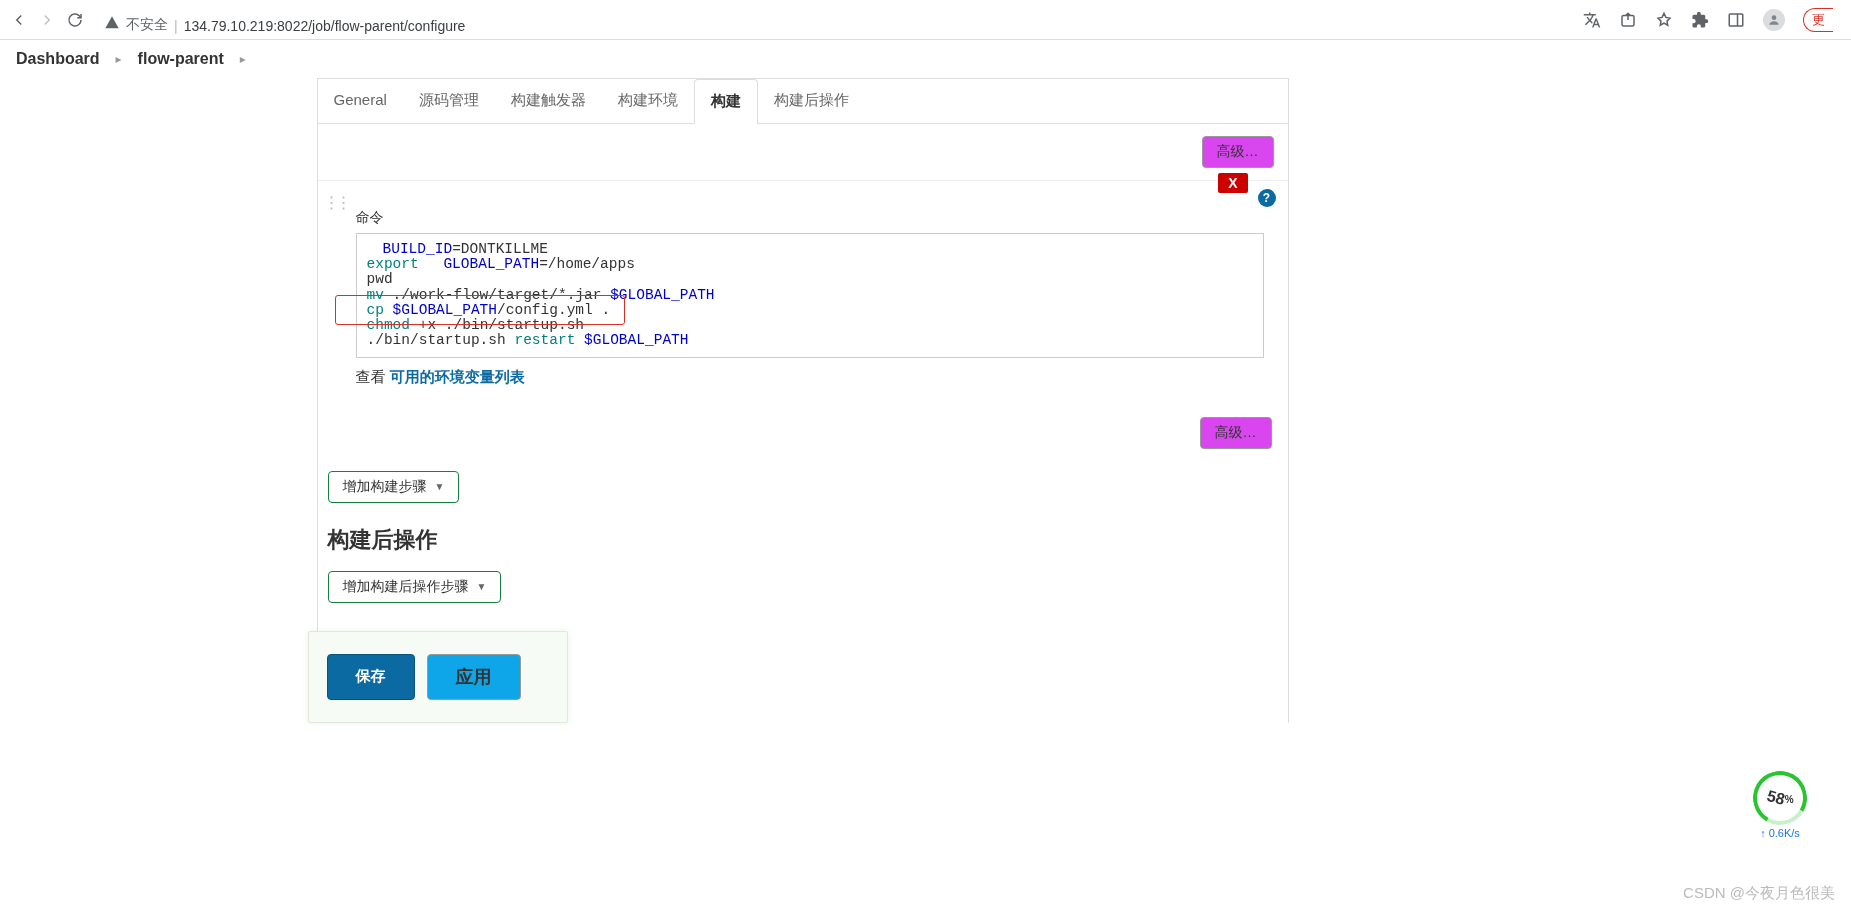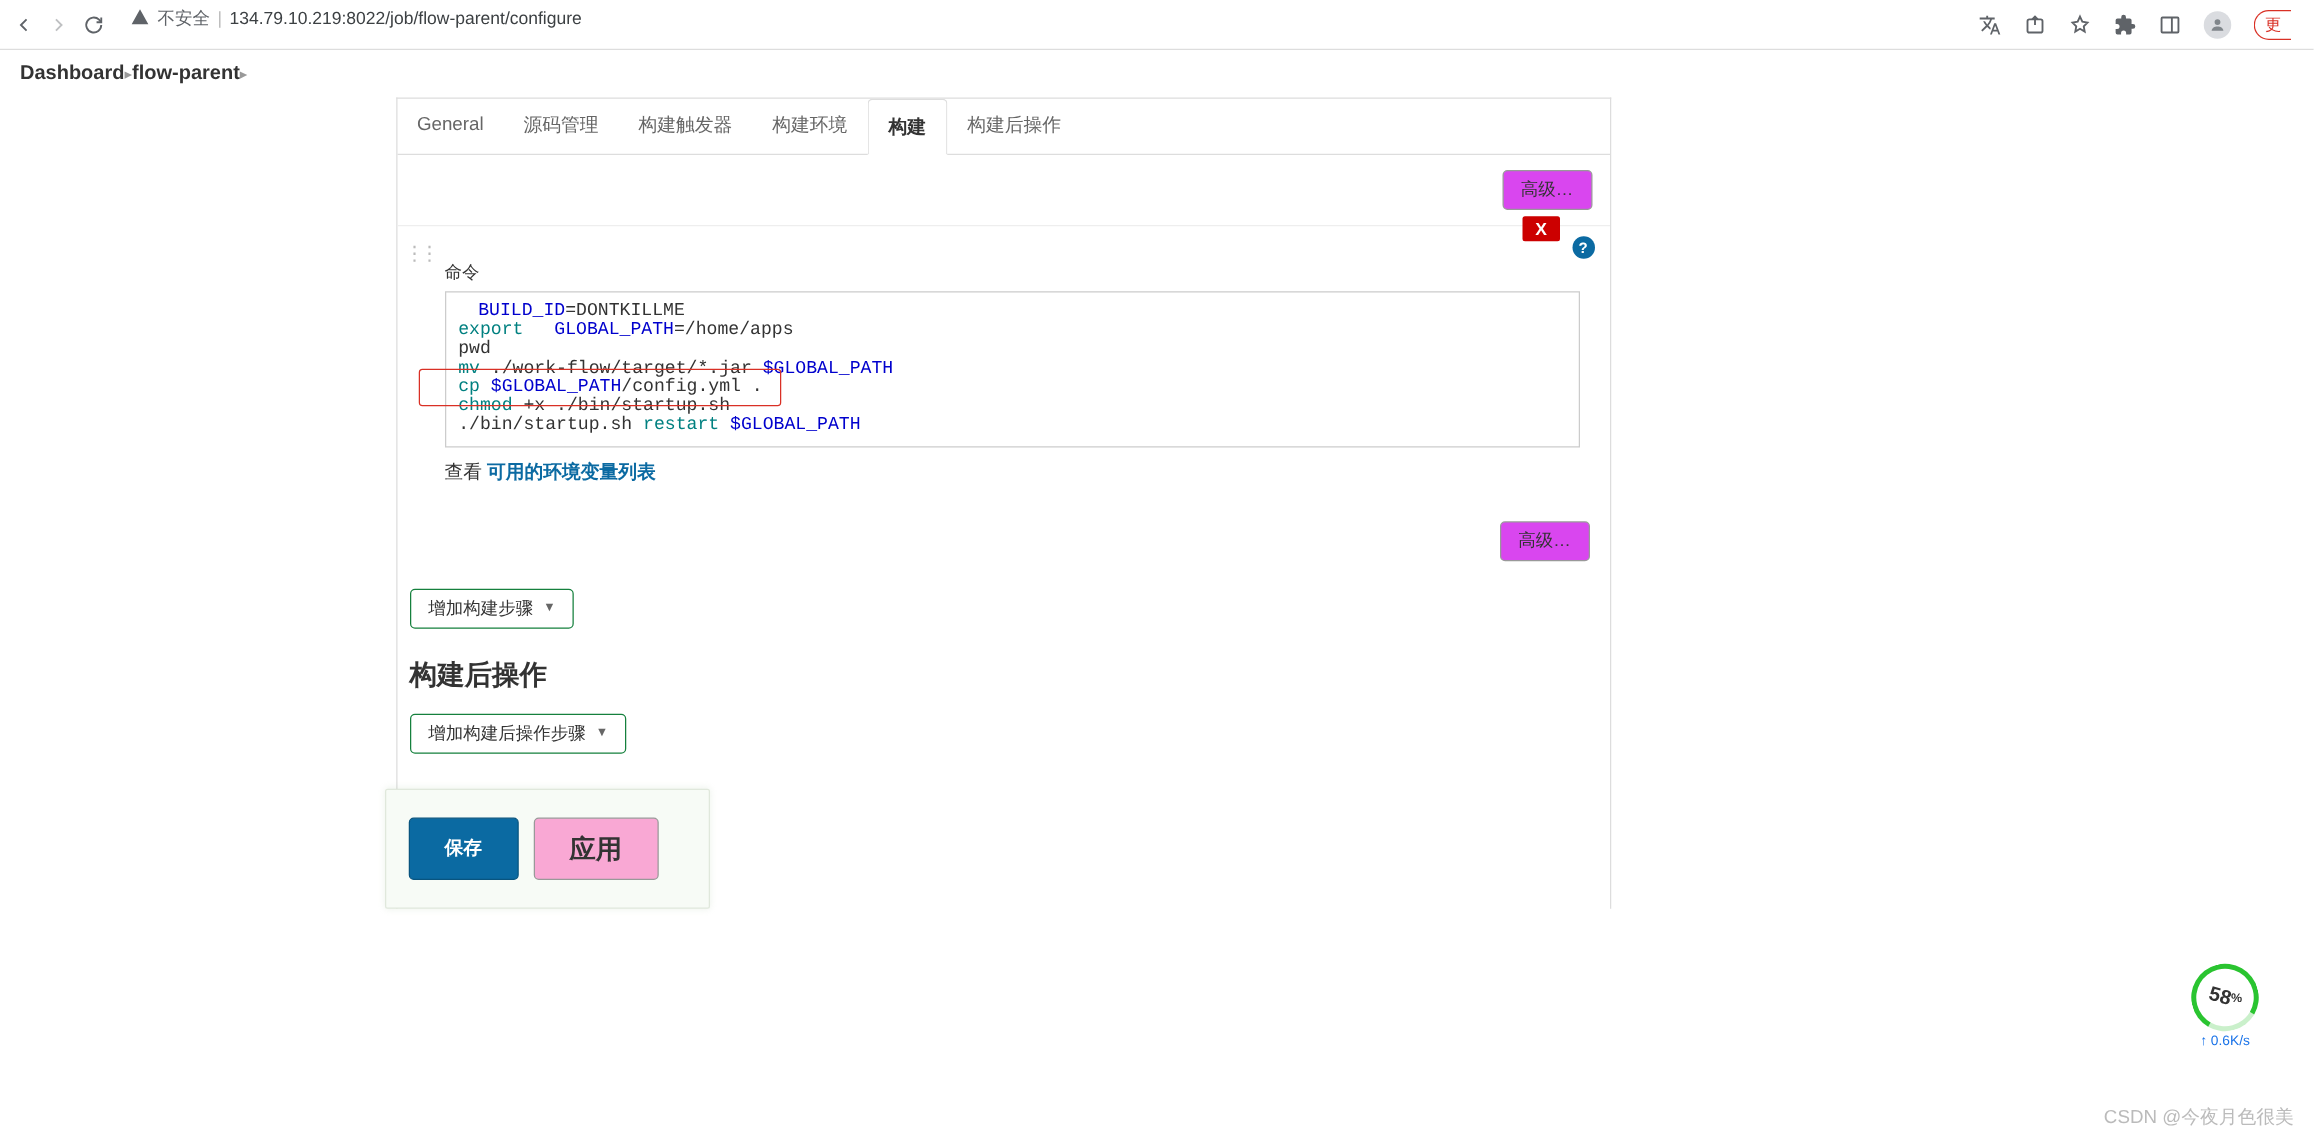--- a/index.html
+++ b/index.html
@@ -20,21 +20,21 @@
     align-items: center;
     padding: 6px 10px;
     border-bottom: 1px solid #ddd;
     gap: 10px;
     height: 40px;
   }
   .nav-icon { width: 18px; height: 18px; color: #5f6368; cursor: pointer; display: flex; align-items: center; justify-content: center; }
   .url-box {
     flex: 1;
     display: flex;
-    align-items: flex-start;
+    align-items: flex-end;
     height: 28px;
     padding: 0 10px;
     border-radius: 14px;
     gap: 6px;
     font-size: 14px;
     color: #3c4043;
   }
   .warn-icon { color: #5f6368; font-size: 14px; }
   .url-label { color: #5f6368; }
   .url-text { color: #3c4043; }
@@ -44,21 +44,21 @@
     border-radius: 14px 0 0 14px; border-right: none; font-size: 13px;
   }
   .avatar-circle { width: 22px; height: 22px; border-radius: 50%; background: #dadce0; display: flex; align-items: center; justify-content: center; }
   .avatar-circle svg { fill: #80868b; }
 
   
   .breadcrumb {
     padding: 10px 16px;
     display: flex;
     align-items: center;
-    gap: 0;
+    gap: 16px;
     font-size: 16px;
   }
   .breadcrumb a { color: #333; font-weight: bold; text-decoration: none; cursor: pointer; }
   .bc-sep { color: #999; font-size: 12px; }
 
   
   .main {
     display: flex;
     justify-content: center;
     position: relative;
@@ -193,22 +193,22 @@
     border-radius: 2px;
     display: flex; gap: 12px;
     box-shadow: 0 0 6px rgba(160,190,150,0.2);
   }
   .btn-primary {
     background: #0b6aa2; color: #fff; border: 1px solid #08547f;
     padding: 10px 28px; font-size: 15px; font-weight: bold;
     border-radius: 4px; cursor: pointer;
   }
   .btn-secondary {
-    background: #f9a8d4; color: #333; border: 1px solid #999;
-    padding: 10px 28px; font-size: 21px; font-weight: bold;
+    background: #0ea5e9; color: #333; border: 1px solid #999;
+    padding: 10px 28px; font-size: 18px; font-weight: bold;
     border-radius: 4px; cursor: pointer;
   }
 
   .watermark {
     position: absolute;
     right: 16px; bottom: 6px;
     color: #bbb;
     font-size: 15px;
   }
 

